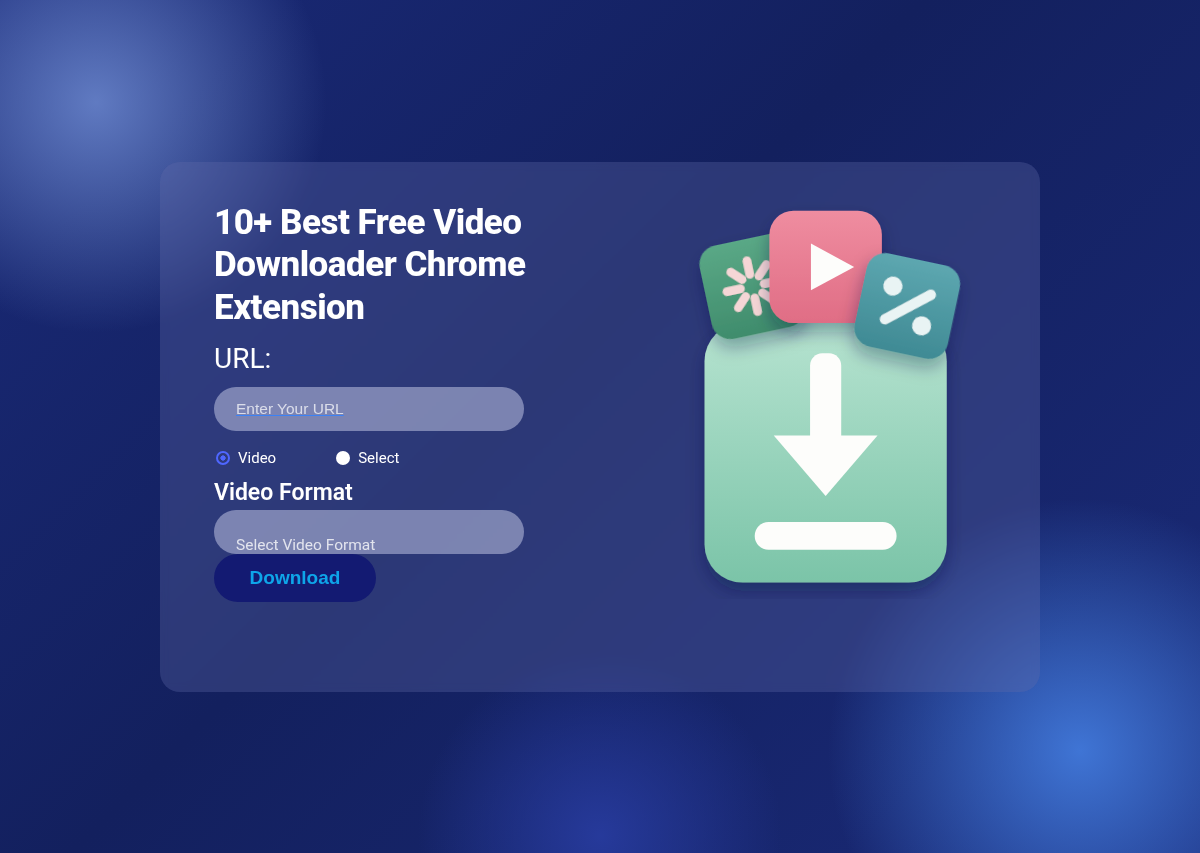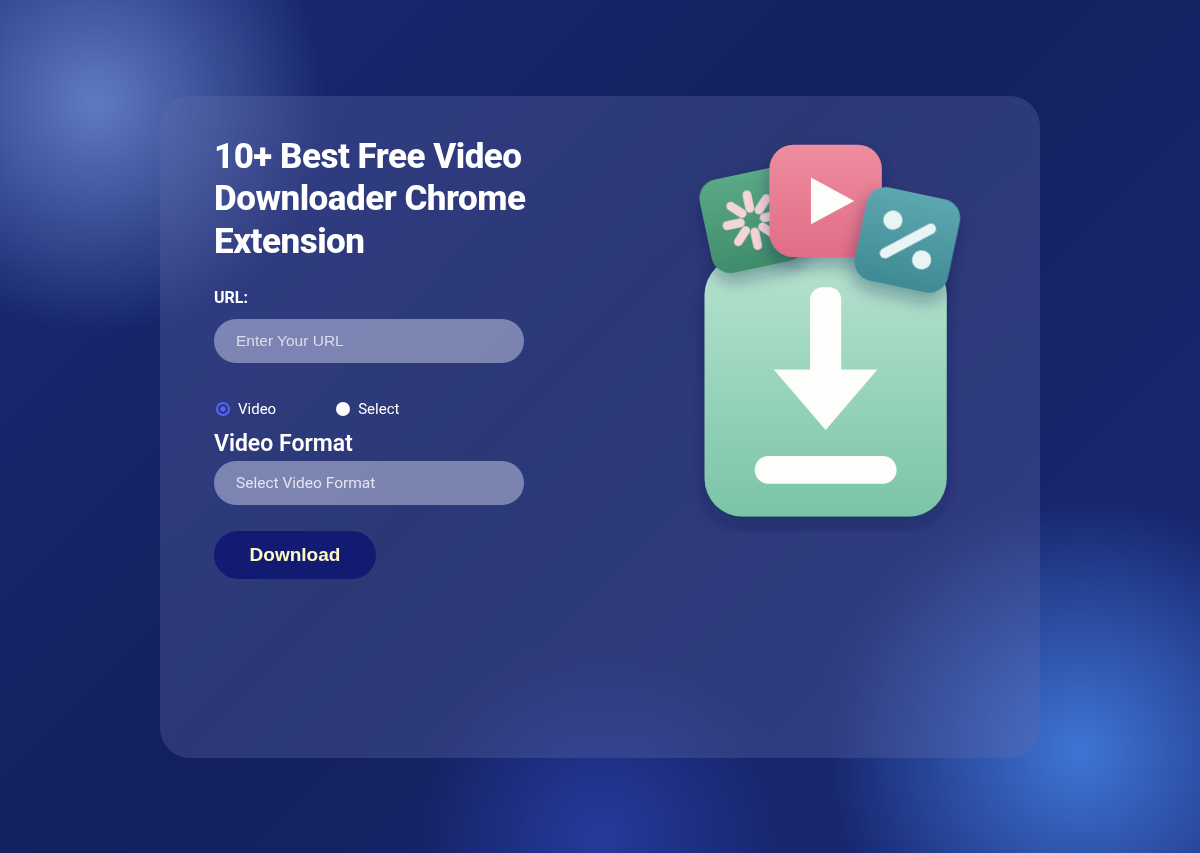--- a/index.html
+++ b/index.html
@@ -10,22 +10,22 @@
       radial-gradient(circle 320px at 8% 12%, rgba(120,150,220,0.75), transparent 72%),
       radial-gradient(circle 360px at 90% 88%, rgba(70,130,230,0.85), transparent 70%),
       radial-gradient(circle 260px at 50% 98%, rgba(40,60,160,0.9), transparent 70%),
       linear-gradient(135deg, #1a2a78 0%, #13205e 45%, #1a2a78 100%);
     display: flex;
     align-items: center;
     justify-content: center;
   }
   .card {
     width: 880px;
-    height: 662px;
-    border-radius: 30px;
+    height: 530px;
+    border-radius: 20px;
     background: rgba(100,110,170,0.32);
     backdrop-filter: blur(4px);
     display: flex;
     padding: 40px 50px 40px 54px;
     gap: 20px;
     position: relative;
   }
   .left {
     flex: 0 0 410px;
     display: flex;
@@ -33,46 +33,46 @@
     color: #fff;
   }
   .title {
     font-size: 35px;
     font-weight: 800;
     line-height: 1.22;
     letter-spacing: -0.5px;
     margin-bottom: 12px;
   }
   .label-url {
-    font-size: 16px;
-    font-weight: 700;
+    font-size: 28px;
+    font-weight: 400;
     margin-bottom: 12px;
-    margin-top: 12px;
   }
   .pill-input {
     width: 310px;
     height: 44px;
     border-radius: 22px;
     background: rgba(190,195,225,0.55);
     border: none;
     padding: 0 22px;
     font-size: 15.5px;
     color: #3b82f6;
     display: flex;
     align-items: center;
     outline: none;
+    text-decoration: underline;
   }
   .pill-input::placeholder { color: rgba(255,255,255,0.72); }
   .radios {
     display: flex;
     gap: 60px;
     margin: 18px 0 12px 2px;
     align-items: center;
   }
-  .radio-item { display: flex; align-items: center; gap: 8px; font-size: 15px; margin-top: 19px; }
+  .radio-item { display: flex; align-items: center; gap: 8px; font-size: 15px; }
   .radio-dot {
     width: 14px; height: 14px; border-radius: 50%;
     display: inline-block; flex: 0 0 14px;
   }
   .radio-selected {
     border: 2px solid #4f67ff;
     background: radial-gradient(circle, #4f67ff 35%, transparent 38%);
   }
   .radio-unselected { background: #fff; }
   .label-format {
@@ -83,30 +83,29 @@
   .select-pill {
     width: 310px;
     height: 44px;
     border-radius: 22px;
     background: rgba(190,195,225,0.55);
     border: none;
     padding: 0 22px;
     font-size: 15.5px;
     color: rgba(255,255,255,0.78);
     display: flex;
-    align-items: center;
+    align-items: flex-end;
     cursor: pointer;
   }
   .download-btn {
-    margin-top: 26px;
     width: 162px;
     height: 48px;
     border-radius: 24px;
     background: #131a72;
-    color: #fef9c3;
+    color: #0ea5e9;
     border: none;
     font-size: 19px;
     font-weight: 700;
     cursor: pointer;
     display: flex;
     align-items: center;
     justify-content: center;
   }
   .right {
     flex: 1;

